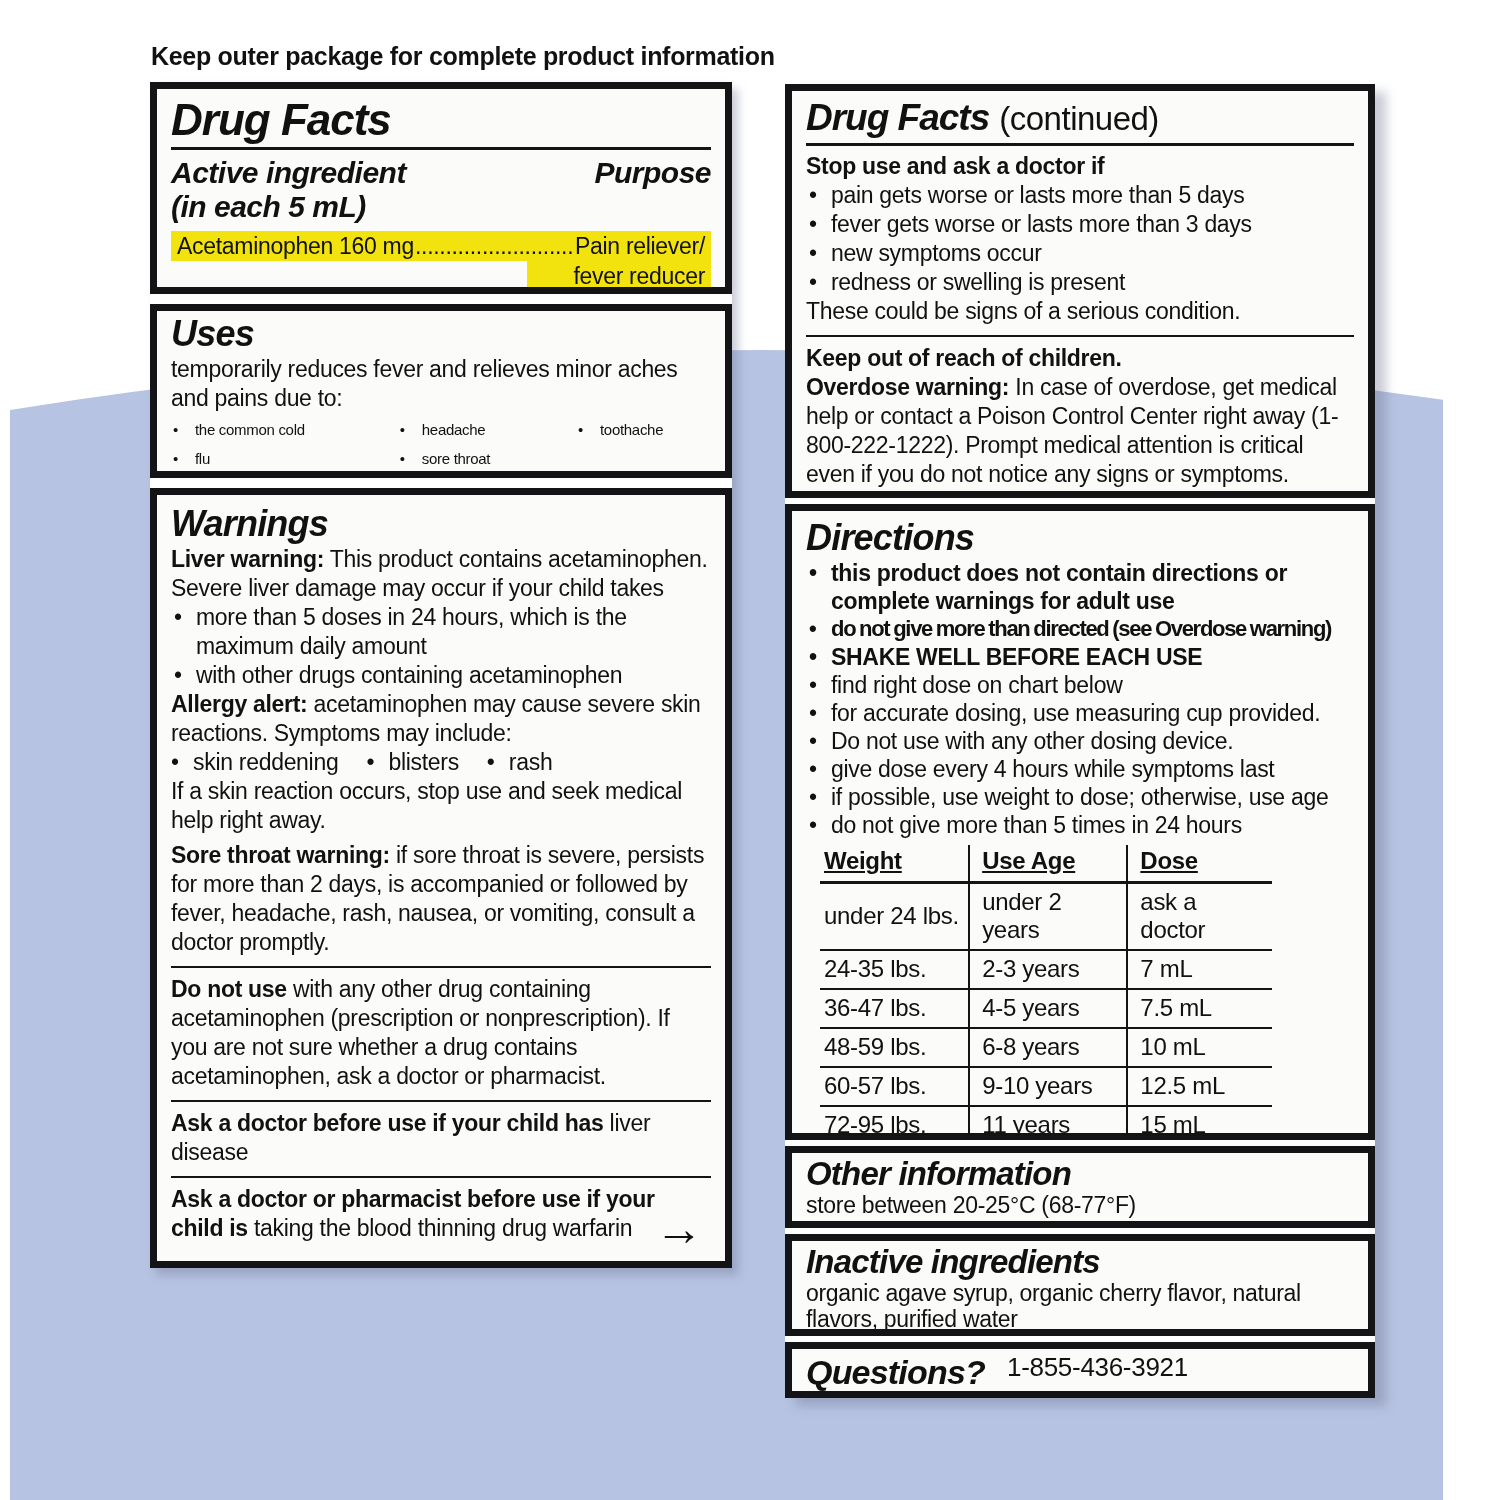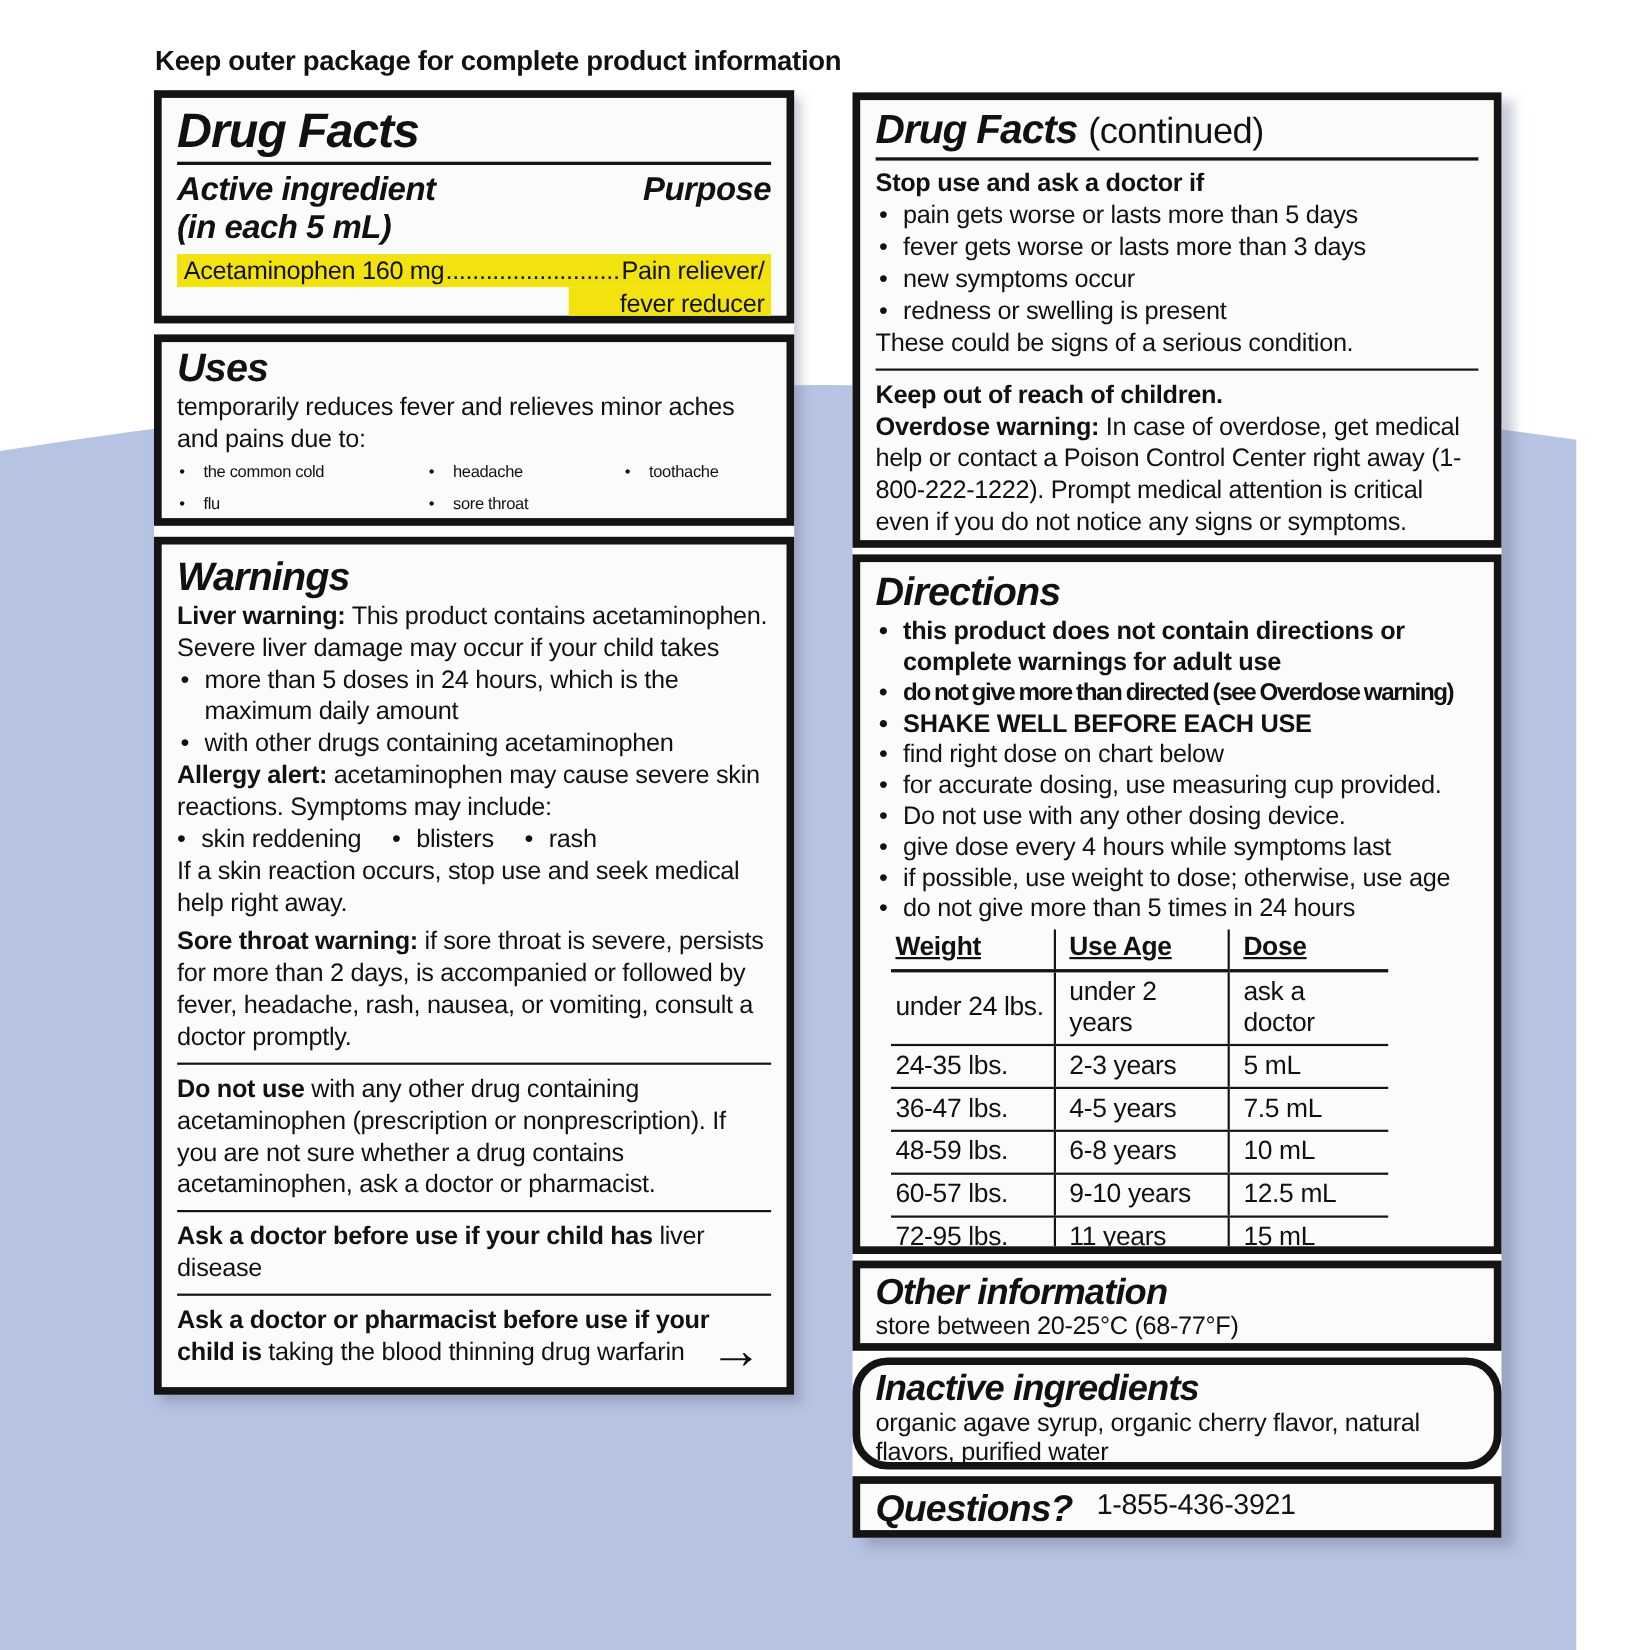--- a/index.html
+++ b/index.html
@@ -1,33 +1,33 @@
 <!DOCTYPE html>
 <html style="--lavender: #b7c3e2; --ink: #141416; --panel: #fbfbfa; --highlight: #f2e30e; --text: #111111;"><head>
 <meta charset="utf-8">
 <style>
   html,body{margin:0;padding:0;background:#fff;}
   .canvas{position:relative;width:1433px;height:1500px;overflow:hidden;background:#fff;
-          font-family:"Liberation Sans",sans-serif;color:var(--text,#111);}
+          font-family:"Liberation Sans",sans-serif;color:var(--text,#111);margin-left:10px;}
   .bg-curve{position:absolute;left:0;top:0;}
   .note{position:absolute;left:141px;top:42px;font-size:25px;font-weight:700;letter-spacing:-0.3px;}
 
   .col{position:absolute;display:flex;flex-direction:column;background:#fff;}
   .col-left{left:140px;top:82px;width:582px;gap:10px;box-shadow:6px 7px 9px rgba(99,106,138,.35);}
   .col-right{left:775px;top:84px;width:590px;gap:6px;box-shadow:11px 8px 10px rgba(99,106,138,.35);}
 
   .box{border:7px solid var(--ink,#141416);background:var(--panel,#fbfbfa);
        box-sizing:border-box;overflow:hidden;position:relative;}
   .box1{height:212px;padding:6px 14px 4px;}
   .box2{height:174px;padding:2px 14px 4px;}
   .box3{height:780px;padding:8px 14px;}
   .rbox1{height:414px;padding:4px 14px;}
   .rbox2{height:636px;padding:6px 14px 0;}
   .rbox3{height:82px;padding:2px 14px;}
-  .rbox4{height:102px;padding:2px 14px;border-radius:32px;}
+  .rbox4{height:102px;padding:2px 14px;}
   .rbox5{height:56px;padding:3px 14px;display:flex;align-items:flex-start;gap:22px;}
 
   .df-title{font-size:44px;font-weight:700;font-style:italic;letter-spacing:-1px;line-height:50px;}
   .df-title-row{display:flex;align-items:baseline;gap:10px;}
   .df-title-sm{font-size:37px;font-weight:700;font-style:italic;letter-spacing:-1px;line-height:46px;}
   .df-cont{font-size:33px;letter-spacing:-0.5px;}
 
   .rule{border-top:3px solid var(--ink,#141416);margin:2px 0 6px;}
   .rule2{border-top:2px solid var(--ink,#141416);margin:9px 0 7px;}
 
@@ -198,21 +198,21 @@
         </thead>
         <tbody>
           <tr>
             <td>under 24 lbs.</td>
             <td>under 2 years</td>
             <td>ask a doctor</td>
           </tr>
           <tr>
             <td>24-35 lbs.</td>
             <td>2-3 years</td>
-            <td>5 mL</td>
+            <td>7 mL</td>
           </tr>
           <tr>
             <td>36-47 lbs.</td>
             <td>4-5 years</td>
             <td>7.5 mL</td>
           </tr>
           <tr>
             <td>48-59 lbs.</td>
             <td>6-8 years</td>
             <td>10 mL</td>

